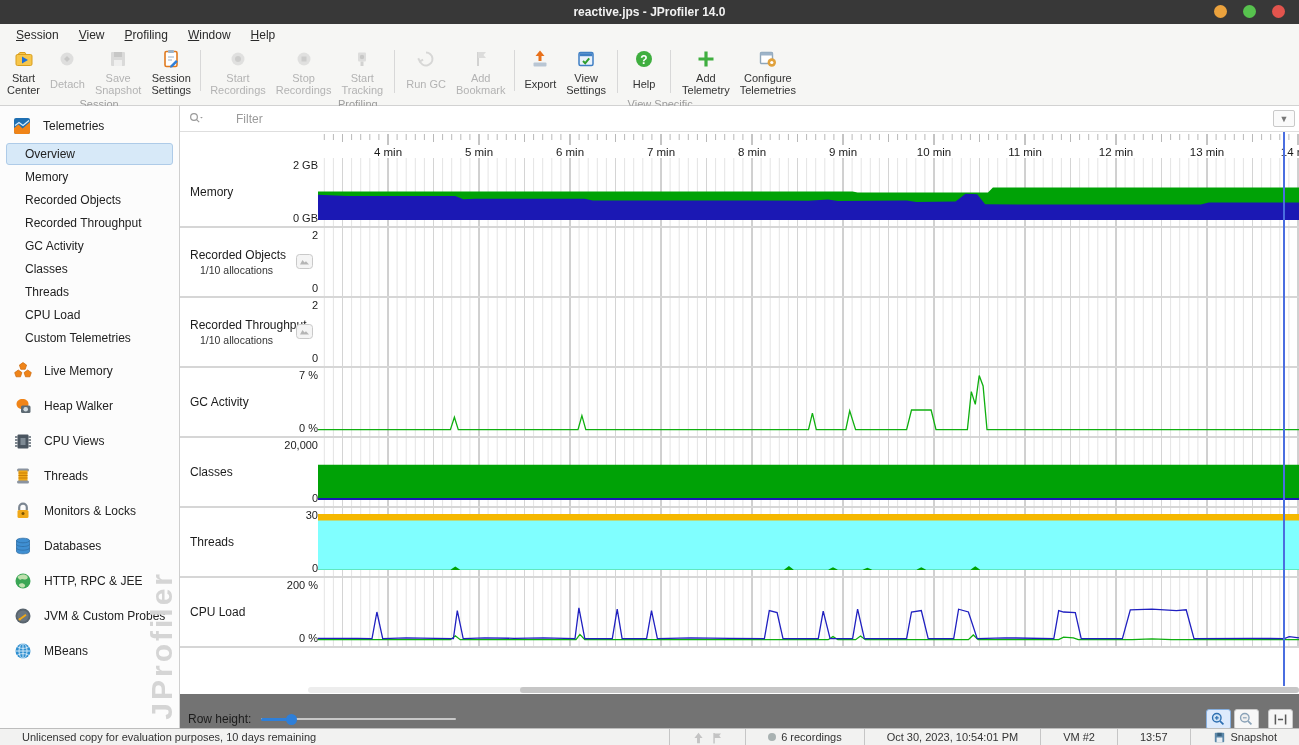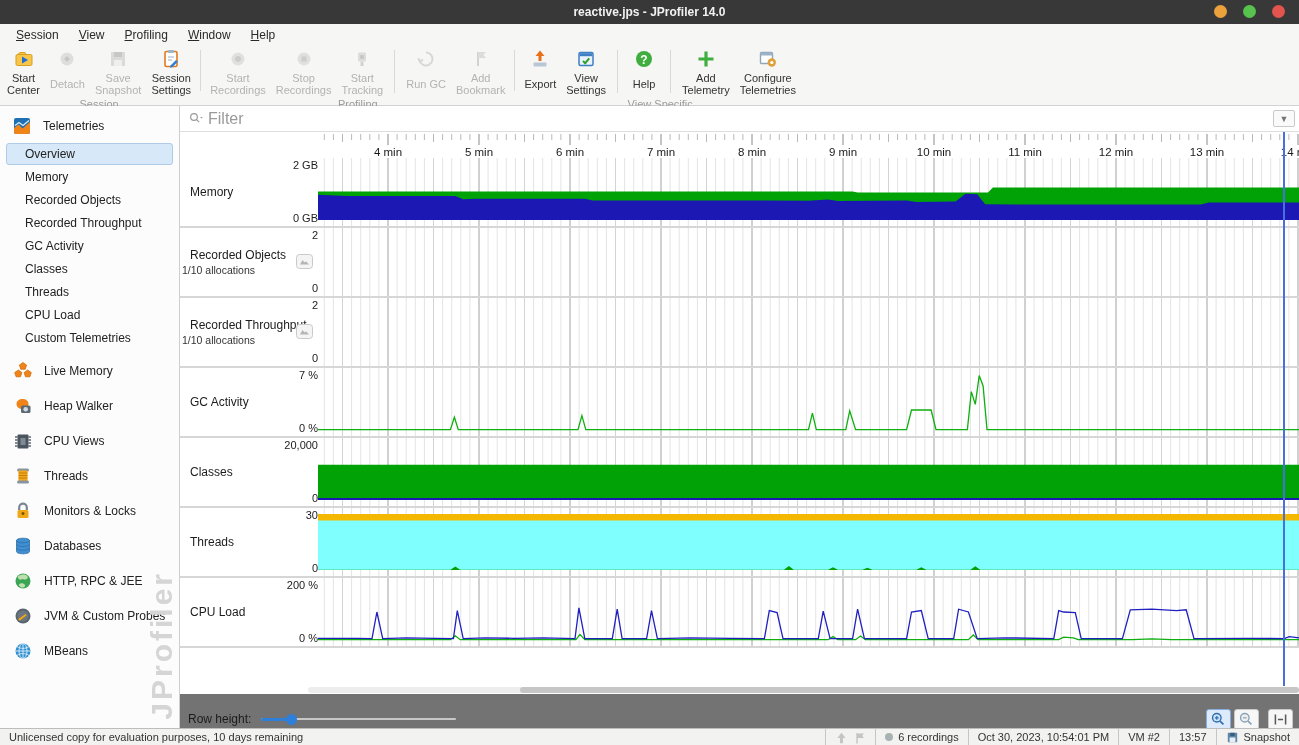--- a/index.html
+++ b/index.html
@@ -36,31 +36,31 @@
   .side-top-label { font-size:12px; color:#222; }
   .side-children { margin-bottom:4px; }
   .side-child { height:22px; display:flex; align-items:center; padding-left:18px; margin:1px 6px; font-size:12px; color:#222; border:1px solid transparent; border-radius:3px; }
   .side-child.selected { background:#d7e9f8; border-color:#aecbe8; }
   .side-section { display:flex; align-items:center; gap:11px; height:35px; padding-left:13px; font-size:12px; color:#222; }
   .watermark { position:absolute; bottom:8px; right:0px; writing-mode:vertical-rl; transform:rotate(180deg); font-size:30px; font-weight:bold; color:#d5d5d5; letter-spacing:3px; }
 
   .content { flex:1 1 auto; display:flex; flex-direction:column; min-width:0; }
   .filter-row { height:26px; background:#fff; border-bottom:1px solid #dedede; display:flex; align-items:center; padding:0 4px 0 8px; }
   .filter-input-wrap { flex:1; display:flex; align-items:center; gap:4px; }
-  .filter-input { border:none; outline:none; flex:1; font-size:16px; font-family:inherit; color:#333; background:transparent; }
+  .filter-input { border:none; outline:none; flex:1; font-size:12px; font-family:inherit; color:#333; background:transparent;margin-left:28px; }
   .filter-input::placeholder { color:#9a9a9a; }
   .filter-drop { width:22px; height:17px; border:1px solid #c9c9c9; border-radius:2px; background:#fafafa; display:flex; align-items:center; justify-content:center; color:#777; font-size:9px; }
 
   .chart-panel { height:554px; position:relative; background:#fff; overflow:hidden; }
   .tl-header { height:26px; position:relative; }
   .tl-header svg { position:absolute; left:138px; top:0; }
   .trow { display:flex; height:70px; border-bottom:2px solid #d6d6d6; }
   .trow-labels { width:138px; position:relative; display:flex; flex-direction:column; justify-content:center; }
   .trow-name { margin-left:10px; font-size:12px; color:#1c1c1c; }
-  .trow-sub { margin-left:2px; font-size:10.5px; color:#333; margin-top:2px; }
+  .trow-sub { margin-left:20px; font-size:10.5px; color:#333; margin-top:2px; }
   .scale { position:absolute; right:0; font-size:11px; color:#1c1c1c; }
   .scale.top { top:1px; }
   .scale.bottom { bottom:2px; }
   .row-badge { position:absolute; right:5px; top:50%; margin-top:-8px; }
   .time-marker { position:absolute; width:2px; background:#4a6ee0; top:0; z-index:6; pointer-events:none; }
 
   .hscroll { height:8px; position:relative; background:#fff; }
   .hscroll-track { position:absolute; left:128px; right:0; top:1px; height:6px; background:#ededed; border-radius:3px; }
   .hscroll-thumb { position:absolute; left:340px; right:0; top:1px; height:6px; background:#c6c6c6; border-radius:3px; }
 
@@ -70,21 +70,21 @@
   .slider-track { position:absolute; left:0; right:0; top:5px; height:2px; background:#c8c8c8; border-radius:2px; }
   .slider-fill { position:absolute; left:0; width:30px; top:4.5px; height:3px; background:#2e7fd9; border-radius:2px; }
   .slider-thumb { position:absolute; left:25px; top:1px; width:11px; height:11px; border-radius:50%; background:#2e7fd9; }
   .zoom-btns { margin-left:auto; display:flex; gap:3px; align-items:center; }
   .zbtn { width:25px; height:21px; border:1px solid #c9c9c9; border-radius:3px; background:#f7f7f7; display:flex; align-items:center; justify-content:center; }
   .zbtn.selected { background:#ddeafc; border-color:#85aede; }
   .zbtn.gap { margin-left:6px; }
 
   
   .statusbar { height:17px; background:#f2f2f1; border-top:1px solid #bdbdbd; display:flex; align-items:stretch; font-size:11px; color:#333; flex:0 0 auto; }
-  .sb-cell { display:flex; align-items:center; gap:5px; padding:0 9px; border-left:1px solid #c6c6c6; white-space:nowrap; }
+  .sb-cell { display:flex; align-items:center; gap:5px; padding:0 22px; border-left:1px solid #c6c6c6; white-space:nowrap; }
   .sb-cell.first { border-left:none; flex:1; }
   .sb-dot { width:8px; height:8px; border-radius:50%; background:#a9b2b2; display:inline-block; }
   .icon { display:inline-flex; align-items:center; justify-content:center; }
   svg { display:block; }
 </style>
 </head>
 <body>
 
 <div class="window">
 

